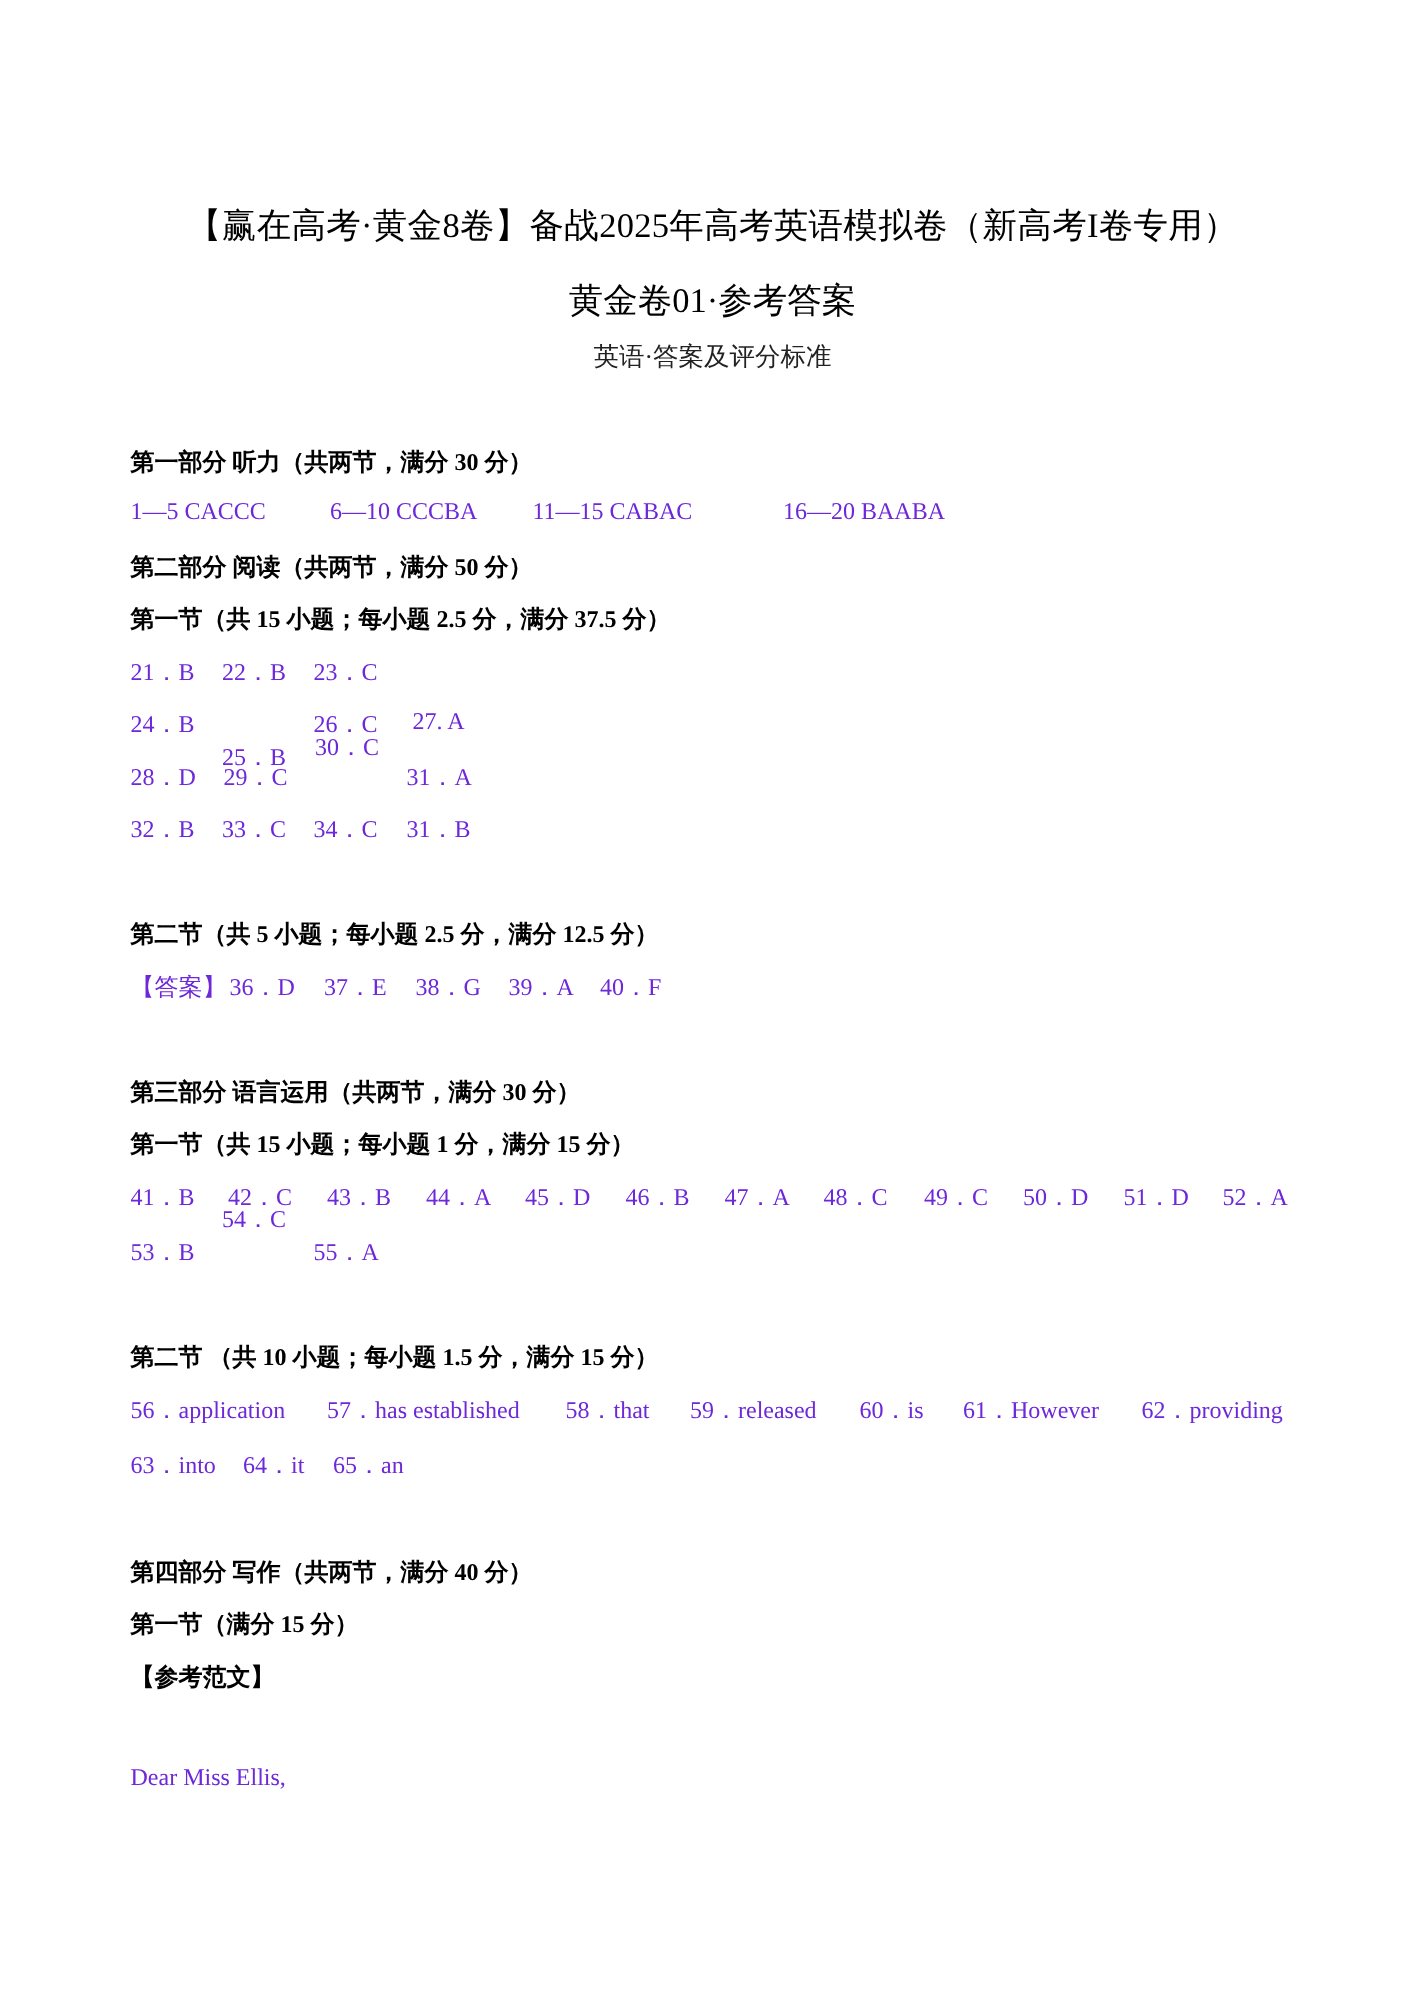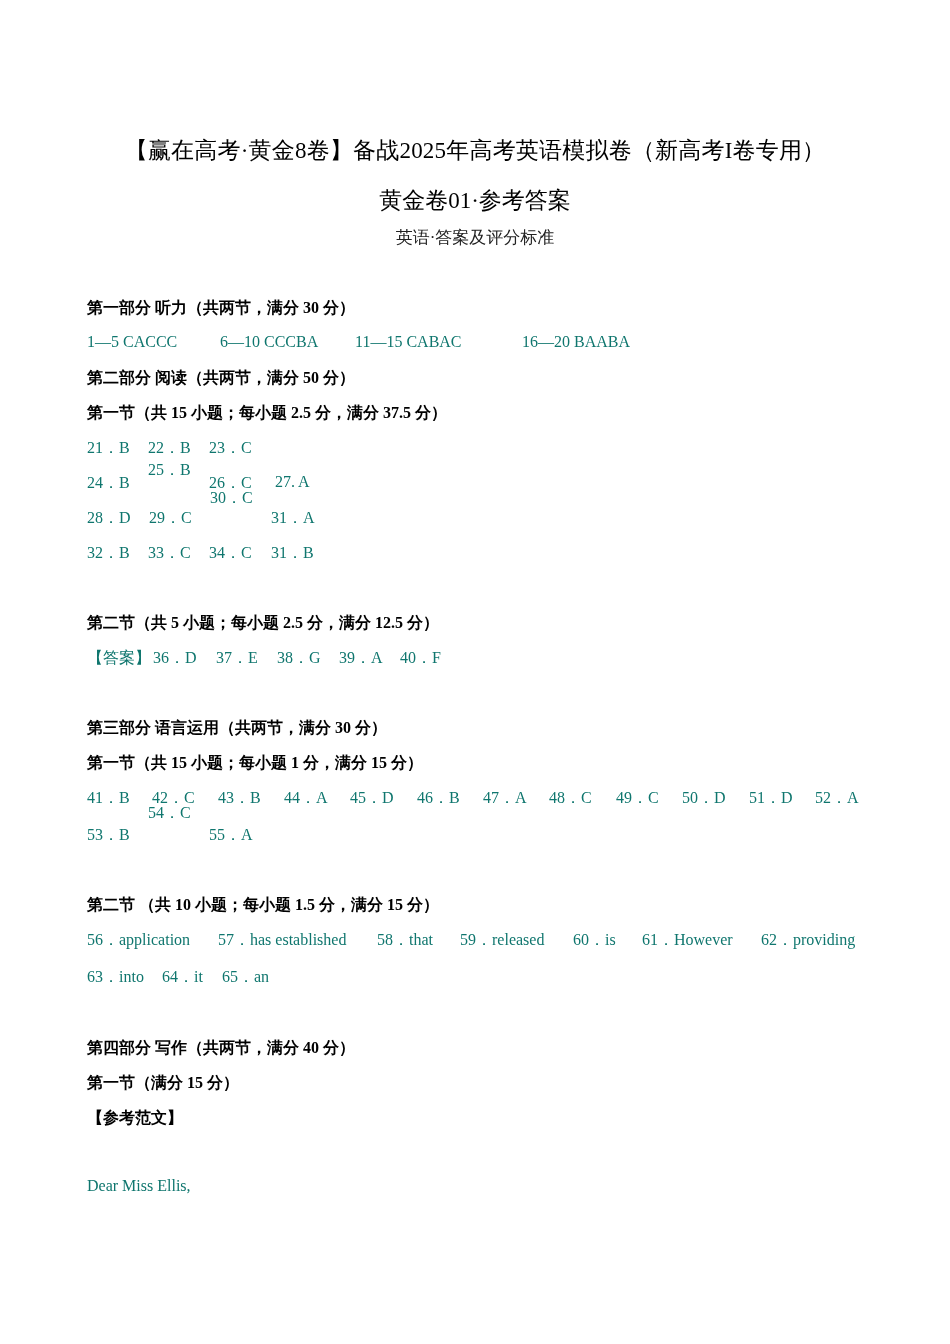--- a/index.html
+++ b/index.html
@@ -3,21 +3,21 @@
 <meta charset="utf-8">
 <style>
   html, body { margin:0; padding:0; background:#ffffff; }
   body { width:950px; height:1344px; position:relative; overflow:hidden;
          font-family:"Liberation Serif","DejaVu Serif",serif; color:#000; }
   .abs { position:absolute; white-space:nowrap; }
   .title { left:0; width:950px; text-align:center; font-size:23px; top:135px; letter-spacing:0.2px; }
   .subtitle { left:0; width:950px; text-align:center; font-size:23px; top:185px; }
   .subsub { left:0; width:950px; text-align:center; font-size:17px; top:226px; color:#222; }
   .h { left:87px; font-size:16px; font-weight:bold; }
-  .red { color:#0f766e; font-size:16px; }
+  .red { color:#6d28d9; font-size:16px; }
 </style>
 </head>
 <body>
 
 <div>
 
   <div class="abs title">【赢在高考·黄金8卷】备战2025年高考英语模拟卷（新高考I卷专用）</div>
   <div class="abs subtitle">黄金卷01·参考答案</div>
   <div class="abs subsub">英语·答案及评分标准</div>
 
@@ -28,21 +28,21 @@
   <div class="abs red" style="top:333px;left:522px">16—20 BAABA</div>
 
   <div class="abs h" style="top:368px">第二部分    阅读（共两节，满分 50 分）</div>
   <div class="abs h" style="top:403px">第一节（共 15 小题；每小题 2.5 分，满分 37.5 分）</div>
 
   <div class="abs red" style="top:438px;left:87px">21．B</div>
   <div class="abs red" style="top:438px;left:148px">22．B</div>
   <div class="abs red" style="top:438px;left:209px">23．C</div>
 
   <div class="abs red" style="top:473px;left:87px">24．B</div>
-  <div class="abs red" style="top:460px;left:148px">25．B</div>
+  <div class="abs red" style="top:495px;left:148px">25．B</div>
   <div class="abs red" style="top:473px;left:209px">26．C</div>
   <div class="abs red" style="top:473px;left:275px">27. A</div>
 
   <div class="abs red" style="top:508px;left:87px">28．D</div>
   <div class="abs red" style="top:508px;left:149px">29．C</div>
   <div class="abs red" style="top:488px;left:210px">30．C</div>
   <div class="abs red" style="top:508px;left:271px">31．A</div>
 
   <div class="abs red" style="top:543px;left:87px">32．B</div>
   <div class="abs red" style="top:543px;left:148px">33．C</div>

